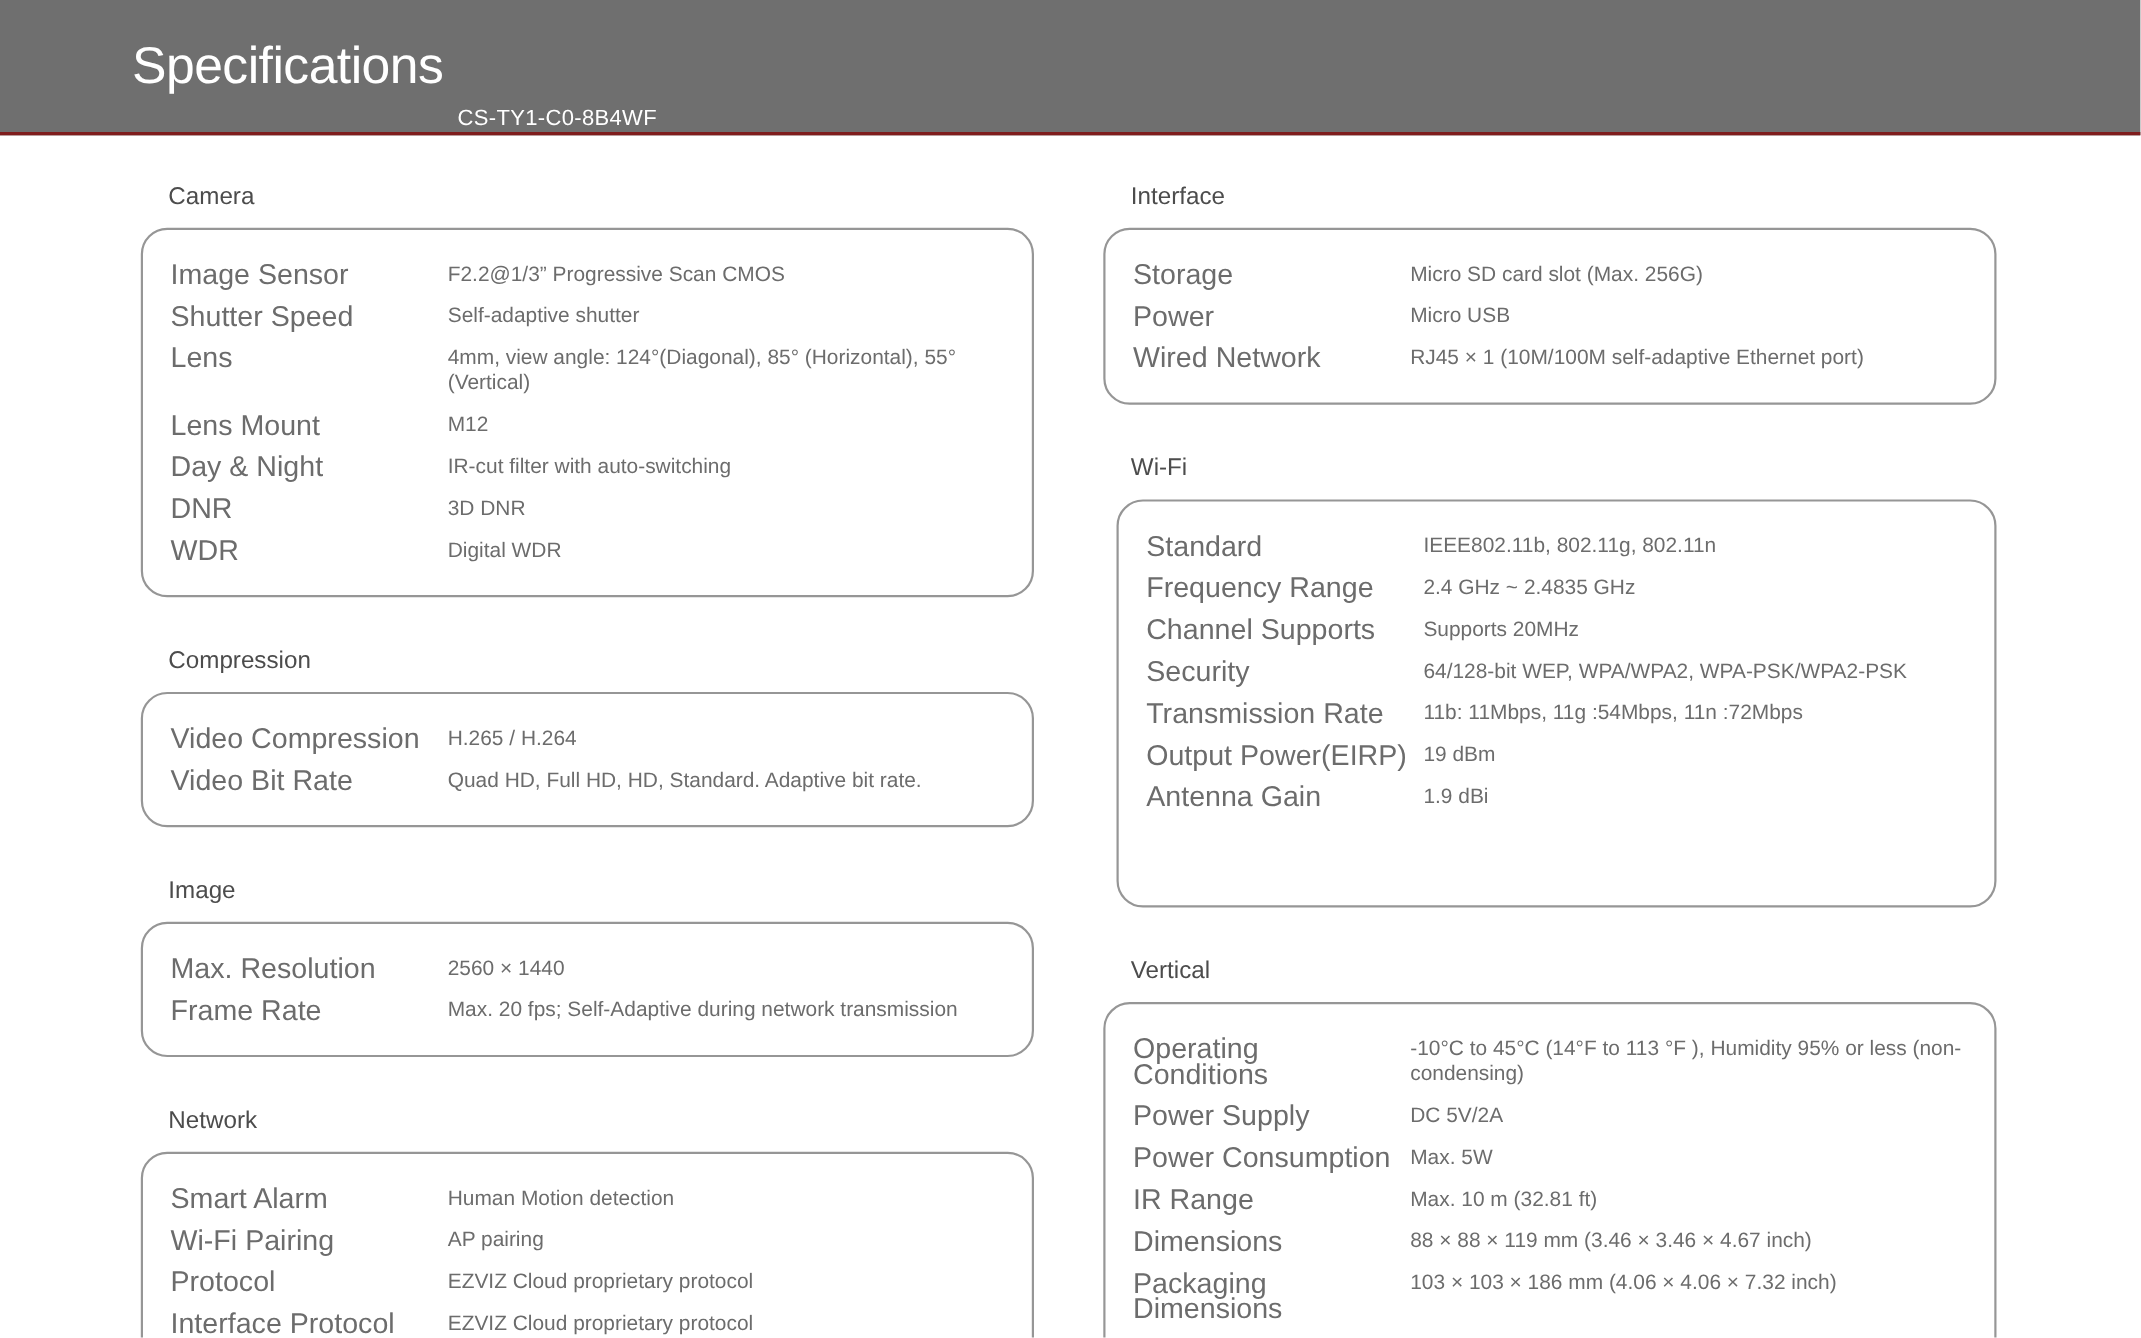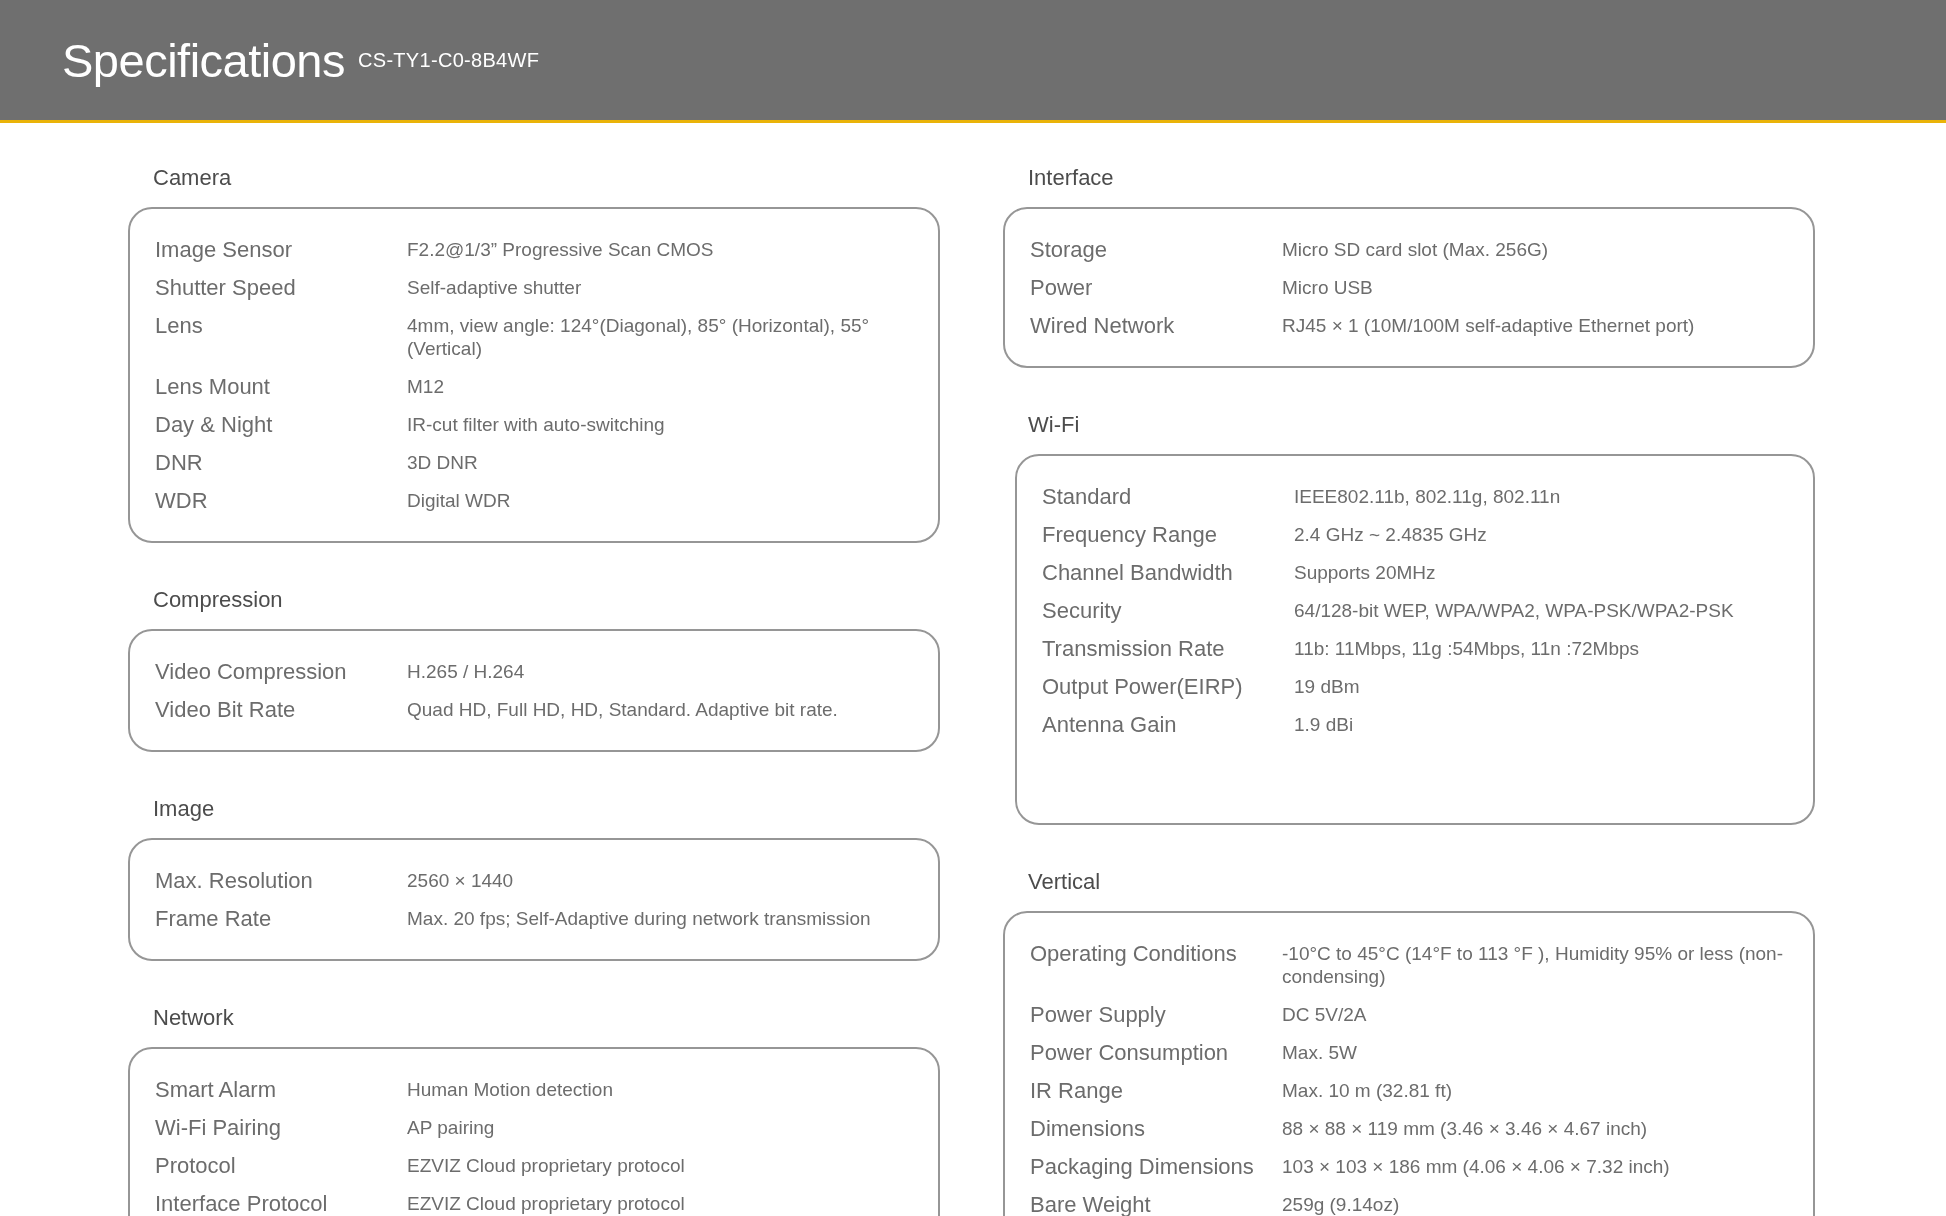--- a/index.html
+++ b/index.html
@@ -5,24 +5,24 @@
   * { margin:0; padding:0; box-sizing:border-box; }
   html, body { background:#ffffff; }
   body {
     width:1946px; height:1216px; overflow:hidden;
     font-family:"Liberation Sans", sans-serif;
     color:#6c6c6c;
   }
   .header {
     height:123px;
     background:#6f6f6f;
-    border-bottom:3px solid #eab308;
+    border-bottom:3px solid #7f1d1d;
     display:flex;
-    align-items:center;
-    padding-left:62px;
+    align-items:flex-end;
+    padding-left:120px;
   }
   .header-title {
     color:#ffffff;
     font-size:47px;
     font-weight:400;
     line-height:123px;
     letter-spacing:-0.5px;
   }
   .header-model {
     color:#ffffff;
@@ -52,21 +52,21 @@
   }
   .spec-box.pad-lg { padding-bottom:34px; }
   .spec-box.pad-xl { padding-bottom:72px;margin-left:12px; }
   .spec-row {
     display:flex;
     align-items:flex-start;
     margin-bottom:15px;
   }
   .spec-label {
     flex:0 0 252px;
-    font-size:22px;
+    font-size:26px;
     line-height:23px;
     color:#6c6c6c;
     padding-right:10px;
   }
   .spec-value {
     flex:1;
     font-size:19px;
     line-height:23px;
     color:#6c6c6c;
   }
@@ -204,21 +204,21 @@
     <div class="spec-label">Standard</div>
     <div class="spec-value">IEEE802.11b, 802.11g, 802.11n</div>
   </div>
 
   <div class="spec-row">
     <div class="spec-label">Frequency Range</div>
     <div class="spec-value">2.4 GHz ~ 2.4835 GHz</div>
   </div>
 
   <div class="spec-row">
-    <div class="spec-label">Channel Bandwidth</div>
+    <div class="spec-label">Channel Supports</div>
     <div class="spec-value">Supports 20MHz</div>
   </div>
 
   <div class="spec-row">
     <div class="spec-label">Security</div>
     <div class="spec-value">64/128-bit WEP, WPA/WPA2, WPA-PSK/WPA2-PSK</div>
   </div>
 
   <div class="spec-row">
     <div class="spec-label">Transmission Rate</div>

